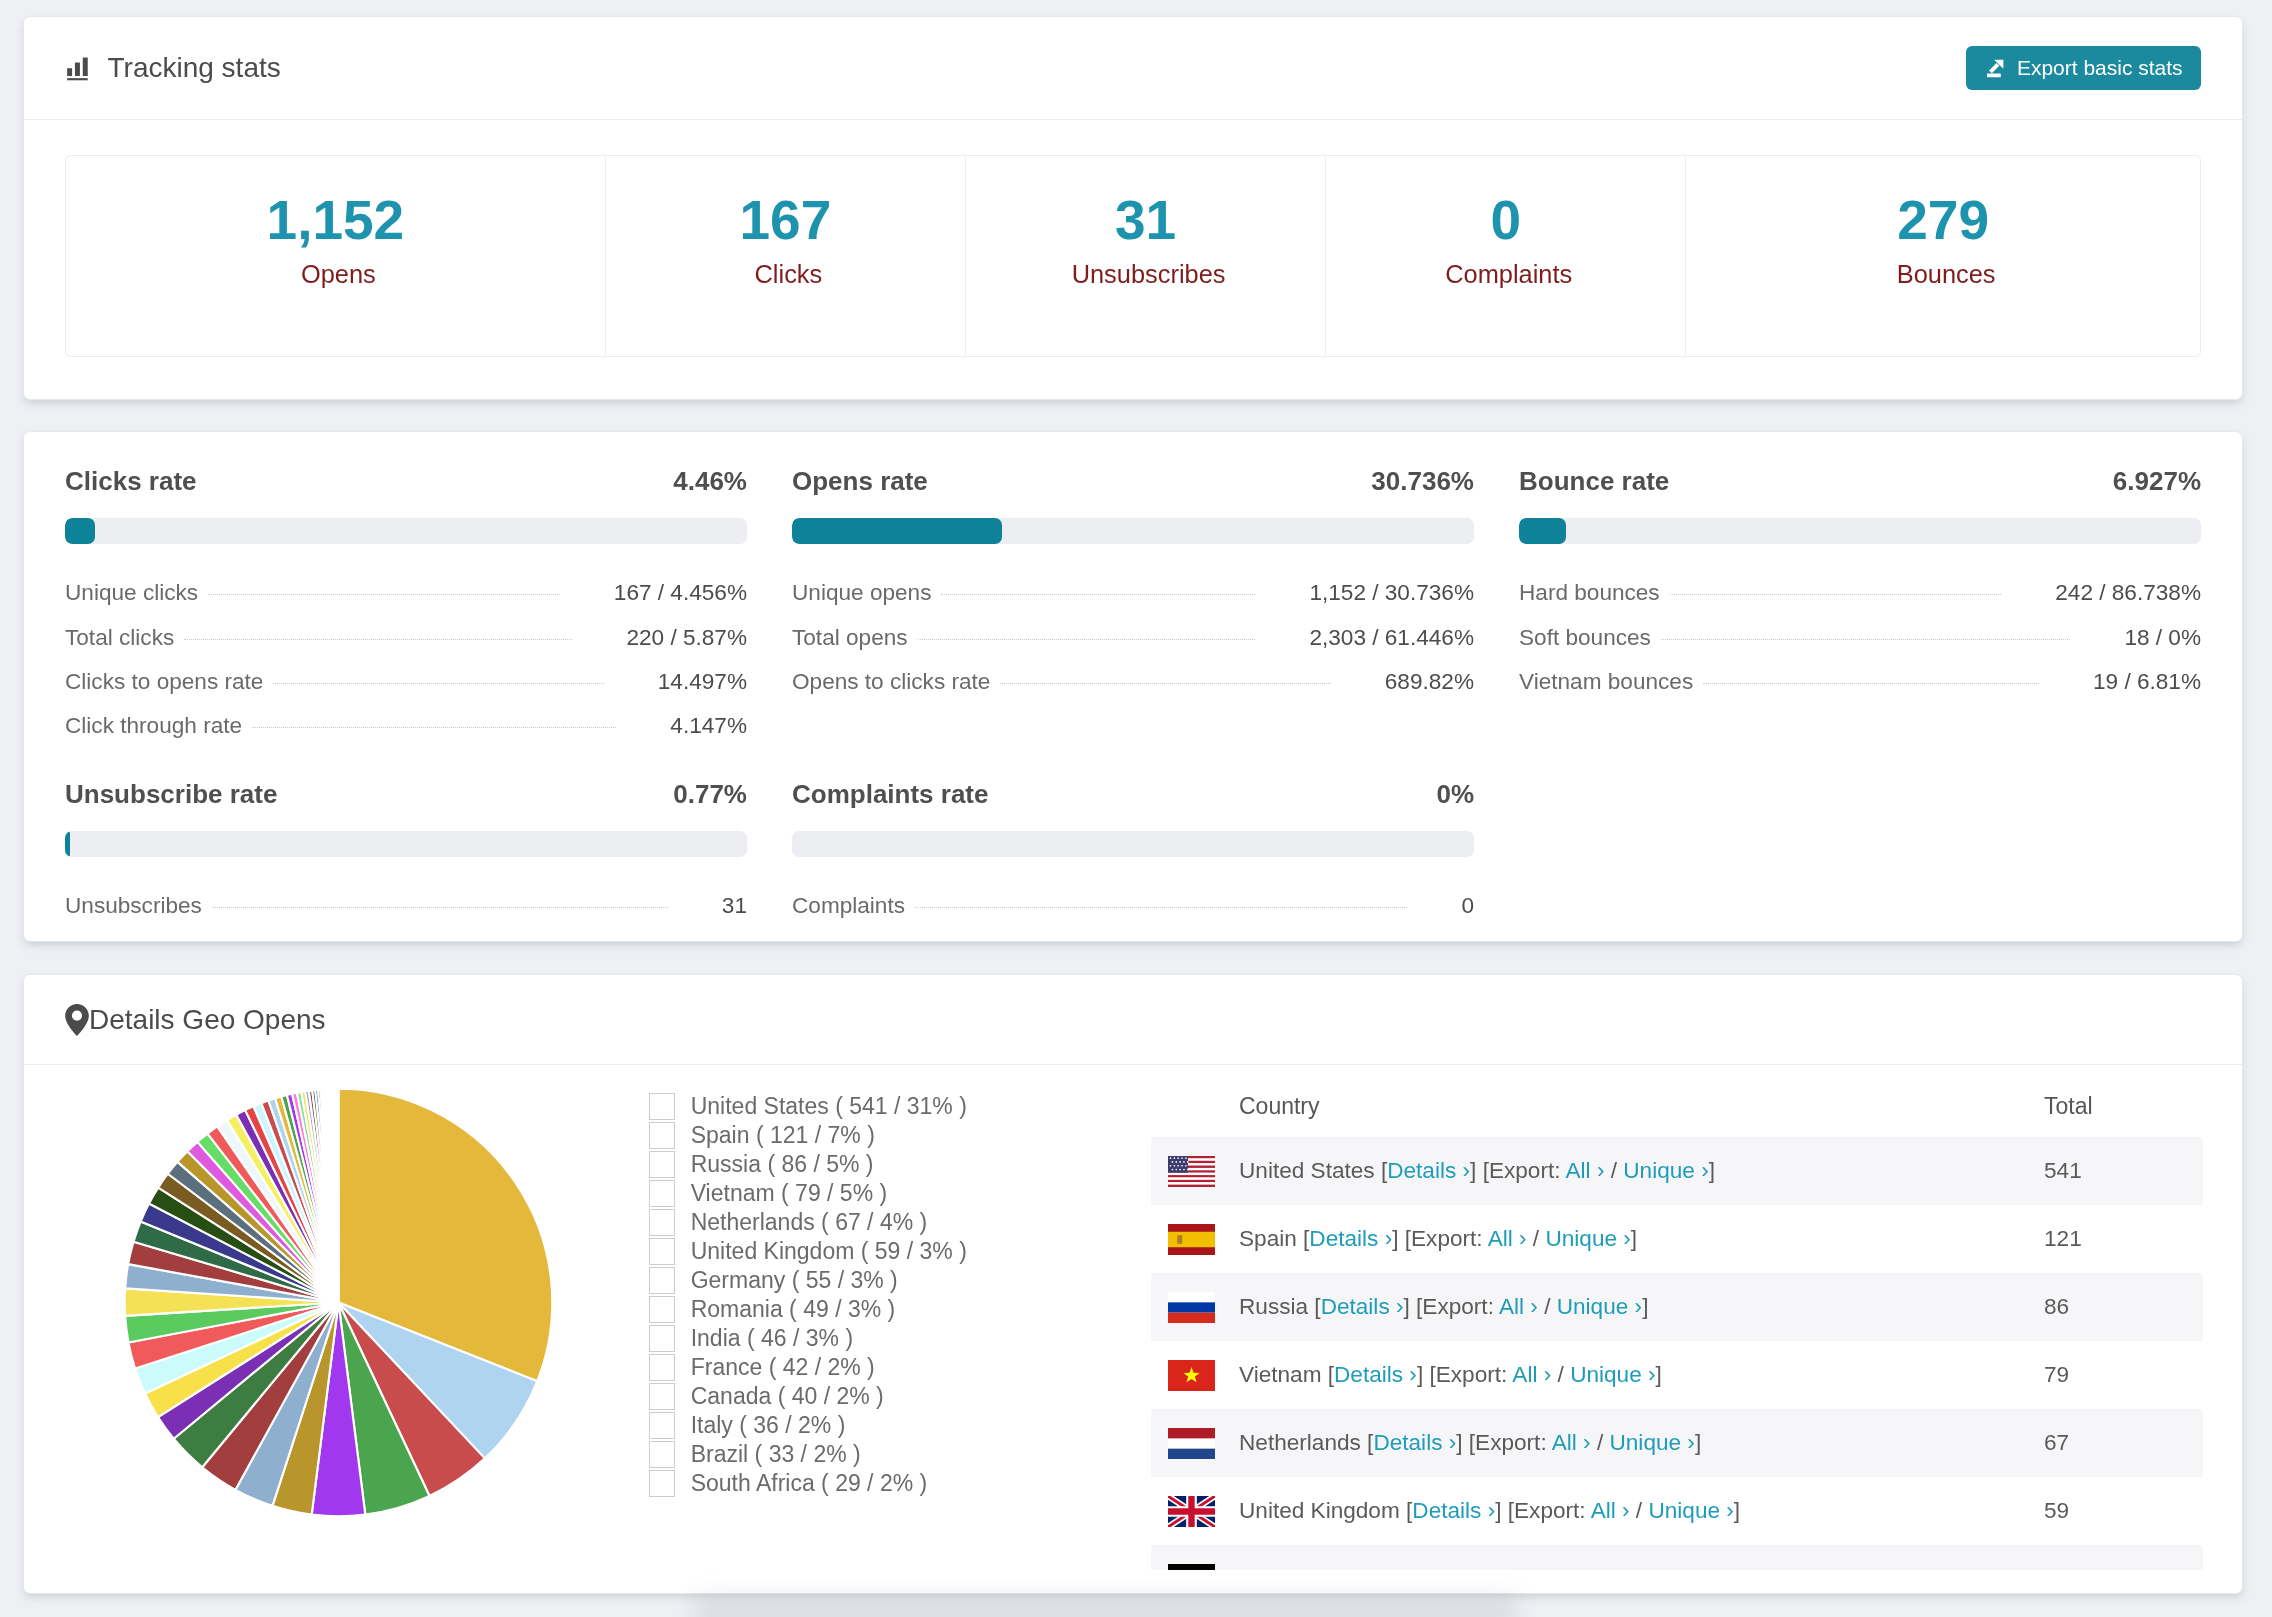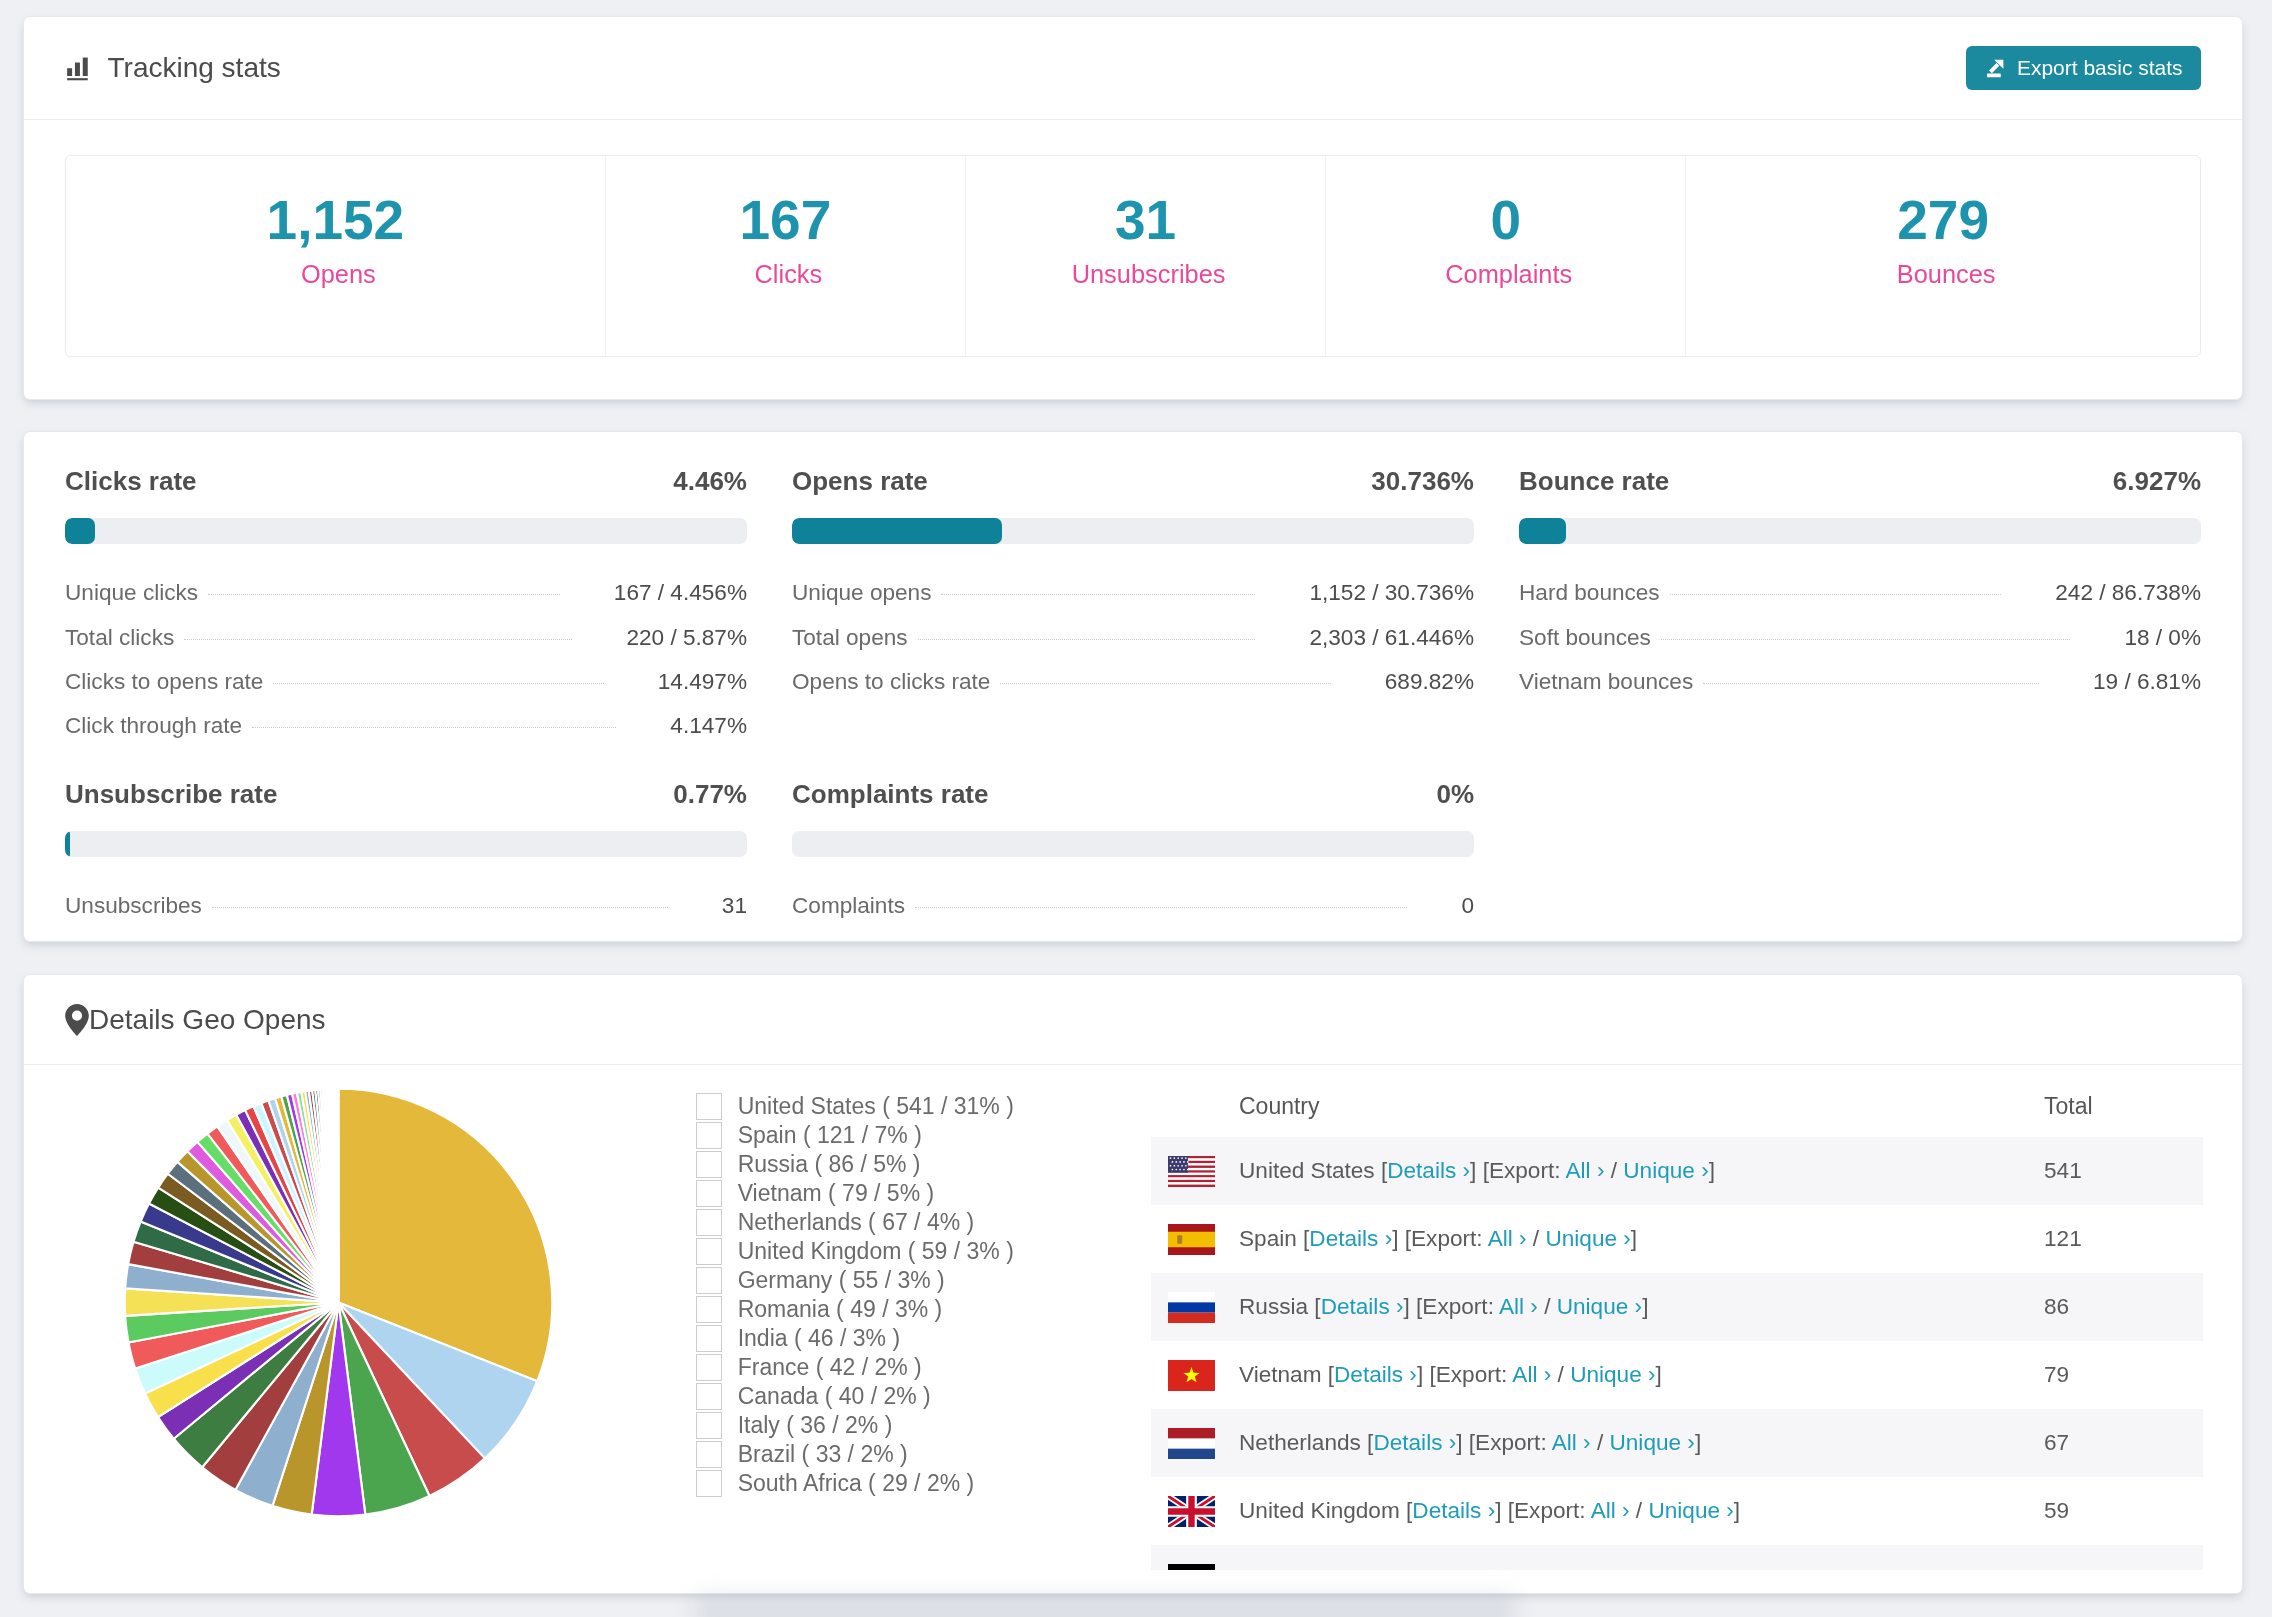--- a/index.html
+++ b/index.html
@@ -27,36 +27,36 @@
   .hdr-icon{display:flex;align-items:center;}
 
   .export-btn{display:flex;align-items:center;gap:11.3px;background:#1b8a9e;color:#fff;
     font-size:21px;font-family:inherit;padding:0 18.4px;height:44px;border:none;border-radius:6px;cursor:pointer;}
 
   .stats-box{margin:35px 41px 0;height:200px;border:0.7px solid #e9ebee;border-radius:5.6px;display:flex;}
   .stat-col{border-right:0.7px solid #efefef;display:flex;flex-direction:column;align-items:center;
     justify-content:flex-start;padding-top:37px;flex-basis:0;}
   .stat-col:last-child{border-right:none;}
   .stat-value{font-size:55px;font-weight:bold;color:#1e93ad;line-height:1;}
-  .stat-label{font-size:25.4px;color:#ec4899;margin-top:12.7px;margin-left:6px;}
+  .stat-label{font-size:25.4px;color:#7f1d1d;margin-top:12.7px;margin-left:6px;}
 
   .rate-head{display:flex;justify-content:space-between;align-items:baseline;margin-bottom:21px;}
   .rate-title,.rate-value{font-size:26px;font-weight:bold;color:#4f4f4f;}
   .rate-bar{height:26px;background:#eceef2;border-radius:7px;position:relative;overflow:hidden;}
   .rate-fill{height:100%;background:#0e8298;border-radius:7px;}
   .rate-rows{margin-top:27px;}
   .rate-row{display:flex;align-items:baseline;padding:9.2px 0;font-size:22.6px;}
   .rate-row-label{color:#6a6a6a;white-space:nowrap;}
   .leader{flex:1;border-bottom:1.4px dotted #c9ccd2;margin:0 10px;transform:translateY(-5px);}
   .rate-row-value{color:#4c4c4c;white-space:nowrap;margin-left:44px;}
 
   .geo-content{position:relative;height:530px;}
   .pie-wrap{position:absolute;left:94px;top:17px;width:441px;height:441px;}
   .legend{position:absolute;left:625px;top:27px;}
-  .legend-item{display:flex;align-items:center;height:29px;cursor:pointer;margin-left:47px;}
+  .legend-item{display:flex;align-items:center;height:29px;cursor:pointer;}
   .swatch{width:20px;height:20px;border:1.4px solid #cdcdcd;background:#fff;padding:2.1px;margin-right:15.5px;flex:none;}
   .swatch-inner{width:100%;height:100%;}
   .legend-label{font-size:23px;color:#6b6b6b;white-space:nowrap;}
 
   .geo-table{position:absolute;left:1127px;top:10px;width:1052px;}
   .gt-header{display:flex;align-items:center;height:62px;font-size:23px;color:#565656;padding-left:88px;}
   .gt-country-h{flex:1;}
   .gt-total-h{width:159px;}
   .gt-rows{height:433px;overflow:hidden;}
   .gt-row{display:flex;align-items:center;height:68px;padding-left:17px;font-size:22.6px;color:#5a5a5a;}

